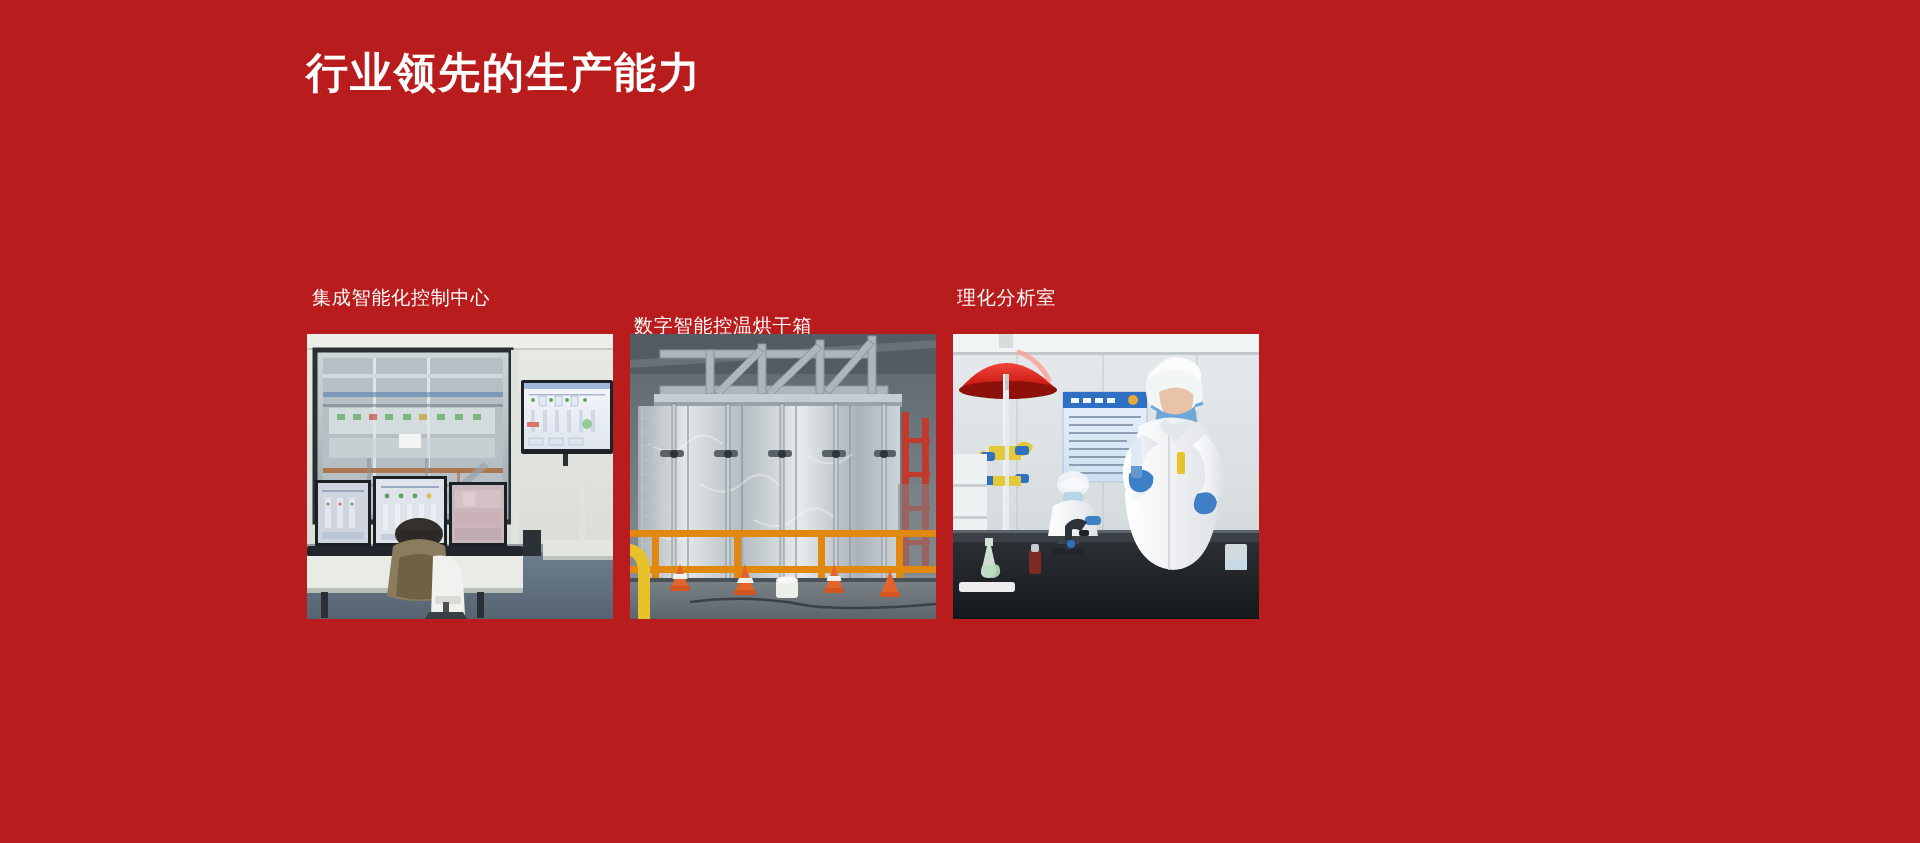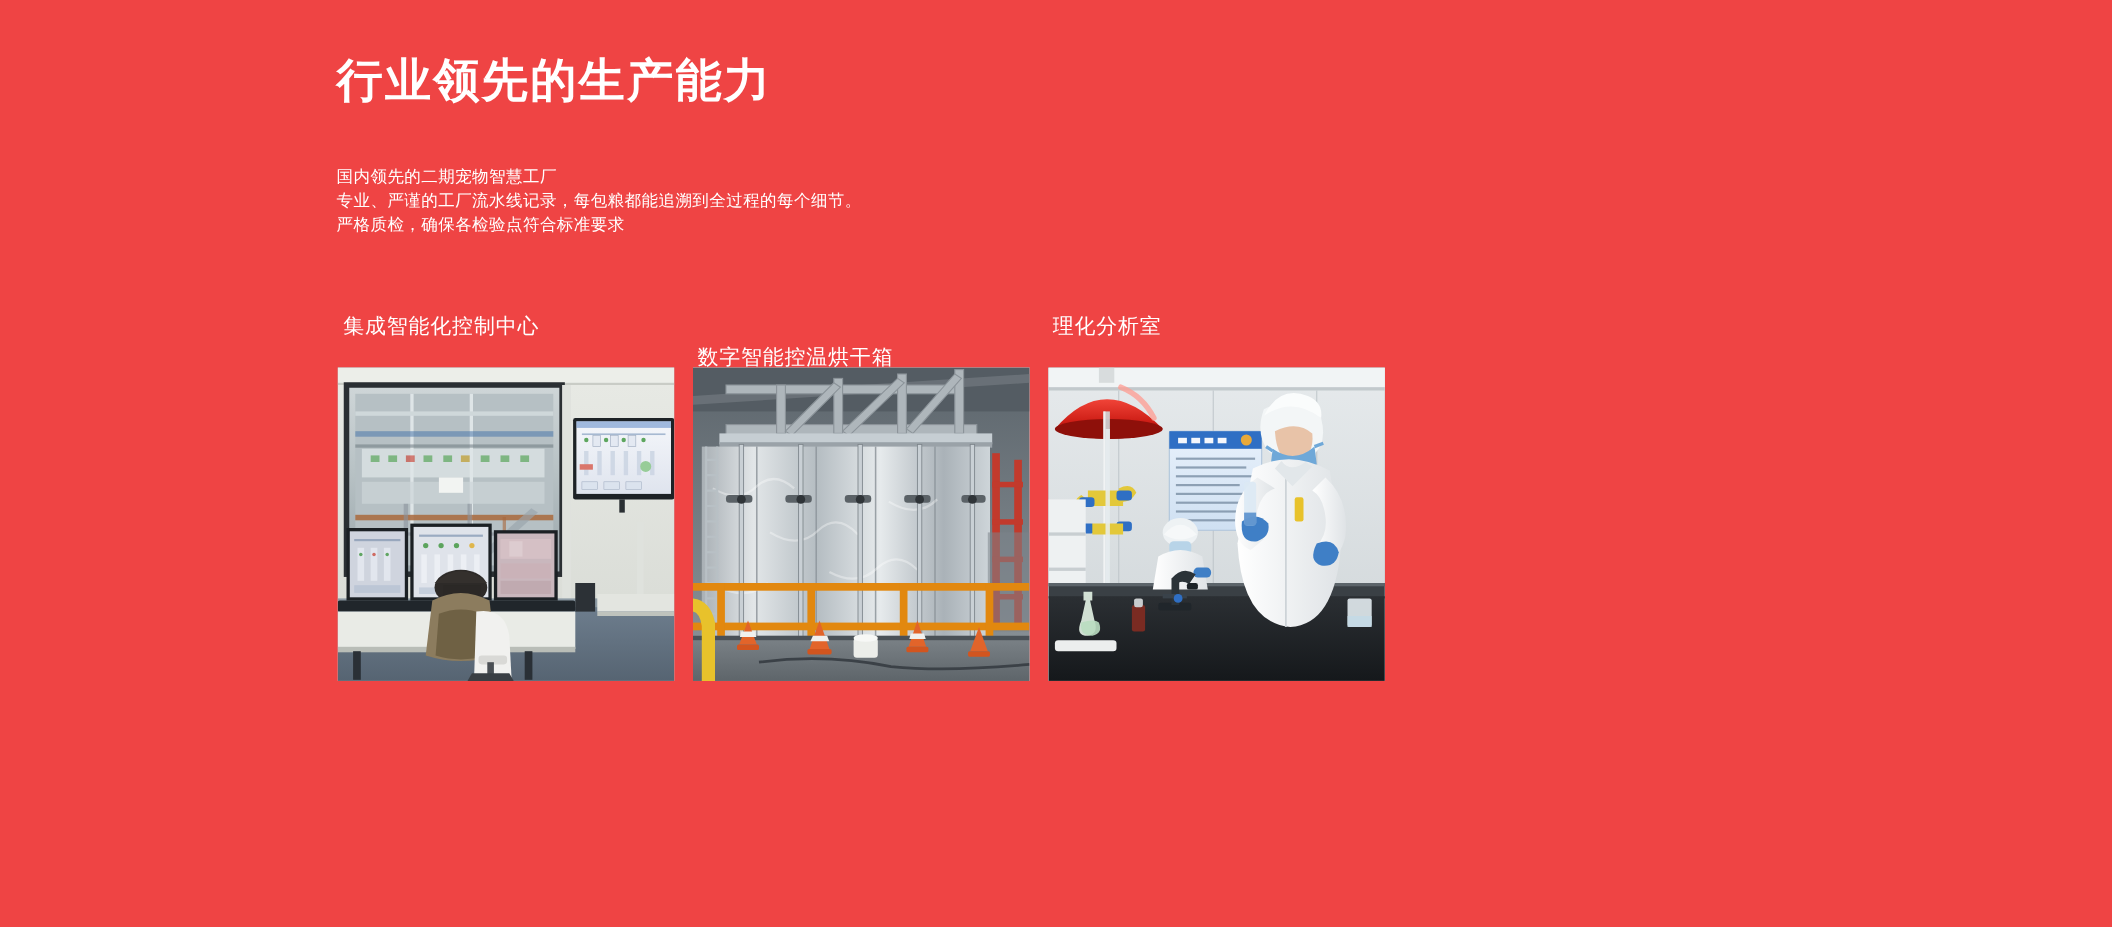--- a/index.html
+++ b/index.html
@@ -45,29 +45,24 @@
     overflow:hidden; background:#b9bec2;
   }
   .p1 { left:307px; }
   .p2 { left:630px; }
   .p3 { left:953px; }
   .photo svg { display:block; width:306px; height:285px; }
 </style>
 </head>
 <body>
 
-<div class="page" style="background: #ef4444;">
+<div class="page" style="background: #b91c1c;">
 
   <h1 class="heading">行业领先的生产能力</h1>
 
-  <div class="subtitle">
-    <div>国内领先的二期宠物智慧工厂</div>
-    <div>专业、严谨的工厂流水线记录，每包粮都能追溯到全过程的每个细节。</div>
-    <div>严格质检，确保各检验点符合标准要求</div>
-  </div>
 
   <div class="captions">
     <div class="caption cap1">集成智能化控制中心</div>
     <div class="caption cap2">数字智能控温烘干箱</div>
     <div class="caption cap3">理化分析室</div>
   </div>
 
   <div class="photos">
 
     <div class="photo p1">

